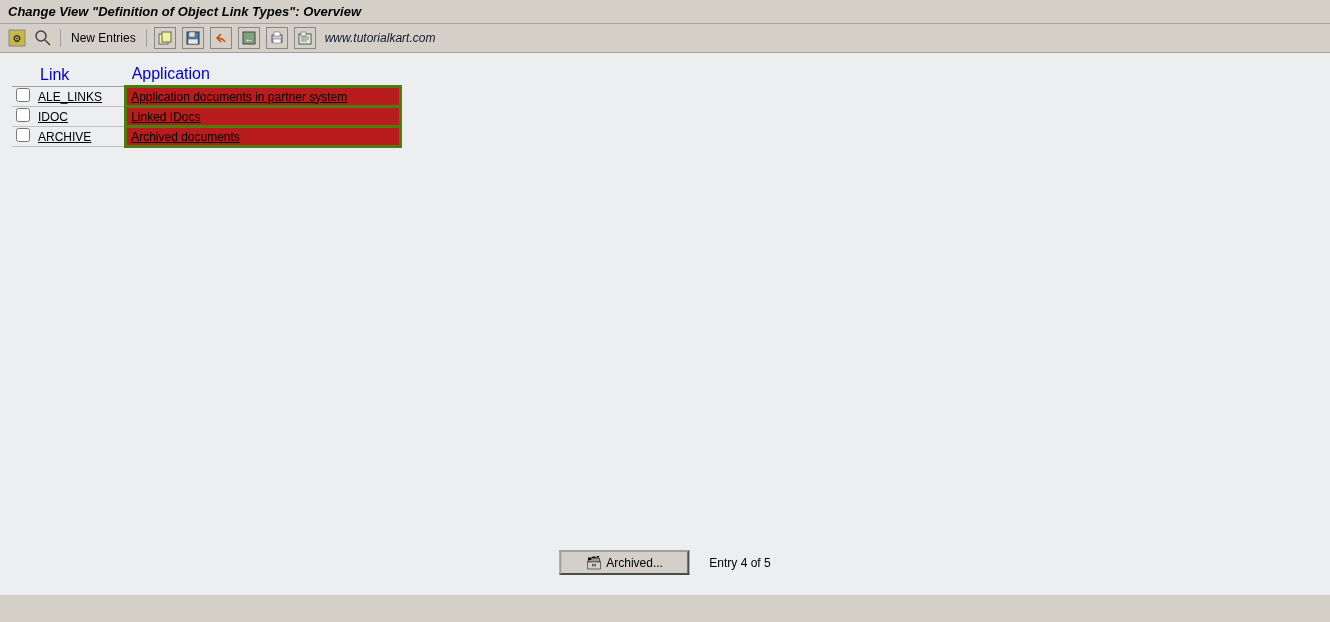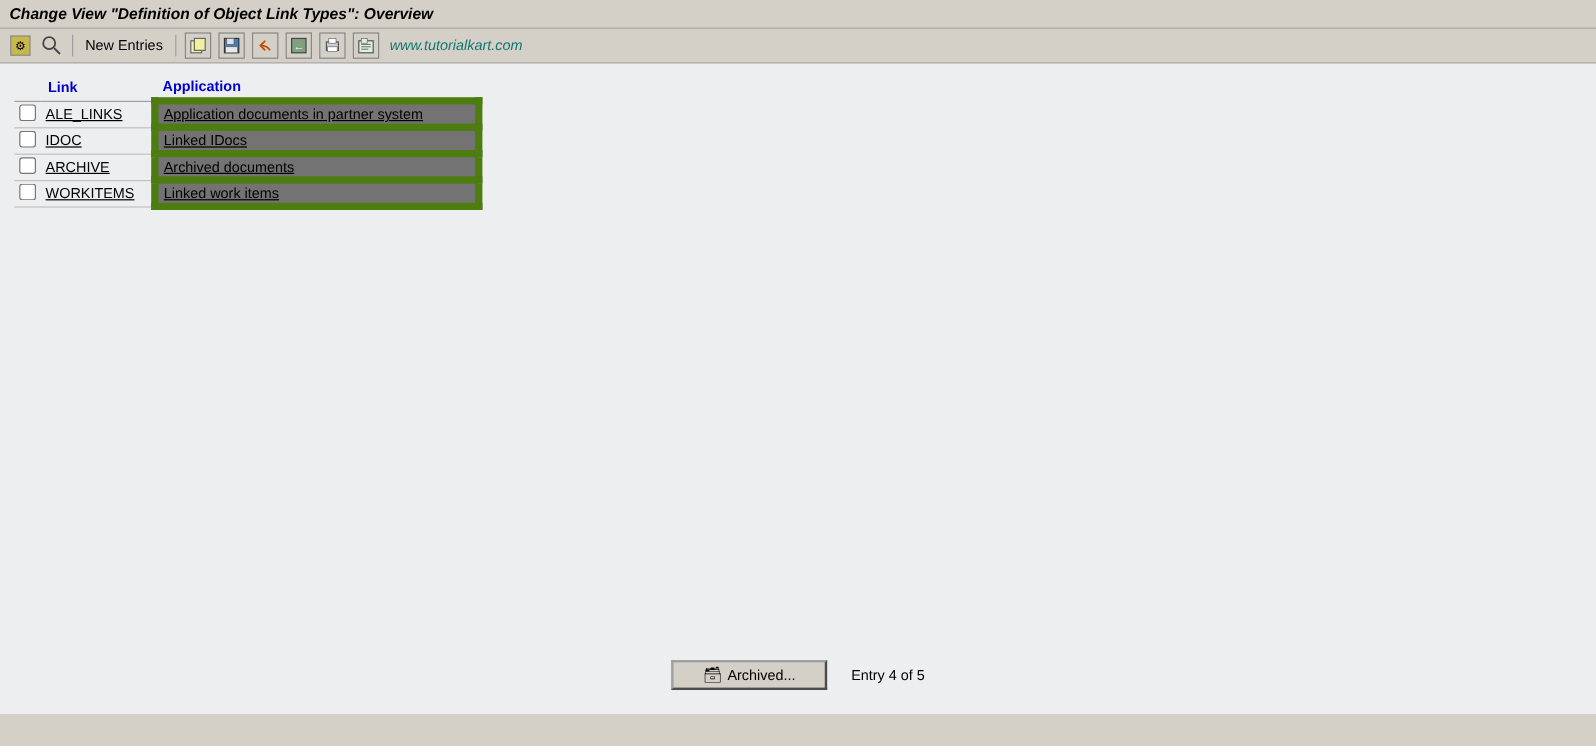--- a/index.html
+++ b/index.html
@@ -52,21 +52,21 @@
       align-items: flex-start;
       gap: 2px;
       cursor: pointer;
       padding: 2px 4px;
       background: #d4d0c8;
       border: none;
       font-size: 12px;
     }
 
     .toolbar-watermark {
-      color: #0f766e;
+      color: #0f172a;
       font-size: 12px;
       font-style: italic;
       margin-left: 4px;
     }
 
     
     .main-content {
       background-color: #eceef0;
       min-height: calc(622px - 80px);
       padding: 10px 12px;
@@ -75,22 +75,22 @@
 
     
     .data-table {
       border-collapse: collapse;
       width: auto;
       min-width: 390px;
     }
 
     .data-table th {
       color: #0000cc;
-      font-weight: bold;
-      font-size: 12px;
+      font-weight: normal;
+      font-size: 16px;
       text-align: left;
       padding: 2px 6px;
       border-bottom: 1px solid #a0a0a0;
     }
 
     .data-table td {
       font-size: 12px;
       padding: 1px 4px;
       vertical-align: middle;
       text-decoration: underline;
@@ -109,22 +109,22 @@
     .cell-link {
       min-width: 80px;
       max-width: 100px;
       white-space: nowrap;
       padding: 1px 4px;
     }
 
     .cell-desc {
       min-width: 240px;
       padding: 1px 4px;
-      border: 6px solid #4d7c0f;
-      background: #737373;
+      border: 3px solid #4d7c0f;
+      background: #b91c1c;
     }
 
     
     .bottom-bar {
       position: absolute;
       bottom: 20px;
       left: 50%;
       transform: translateX(-50%);
       display: flex;
       align-items: center;
@@ -251,25 +251,20 @@
         <tr>
           <td><input type="checkbox" class="row-checkbox" style=""></td>
           <td class="cell-link">IDOC</td>
           <td class="cell-desc">Linked IDocs</td>
         </tr>
         <tr>
           <td><input type="checkbox" class="row-checkbox" style=""></td>
           <td class="cell-link">ARCHIVE</td>
           <td class="cell-desc">Archived documents</td>
         </tr>
-        <tr>
-          <td><input type="checkbox" class="row-checkbox" style=""></td>
-          <td class="cell-link">WORKITEMS</td>
-          <td class="cell-desc">Linked work items</td>
-        </tr>
       </tbody>
   </table>
 
   <div class="bottom-bar">
     <button class="position-btn">
       <span style="font-size:13px;">🗃</span>
       <span>Archived...</span>
     </button>
     <span>Entry 4 of 5</span>
   </div>

